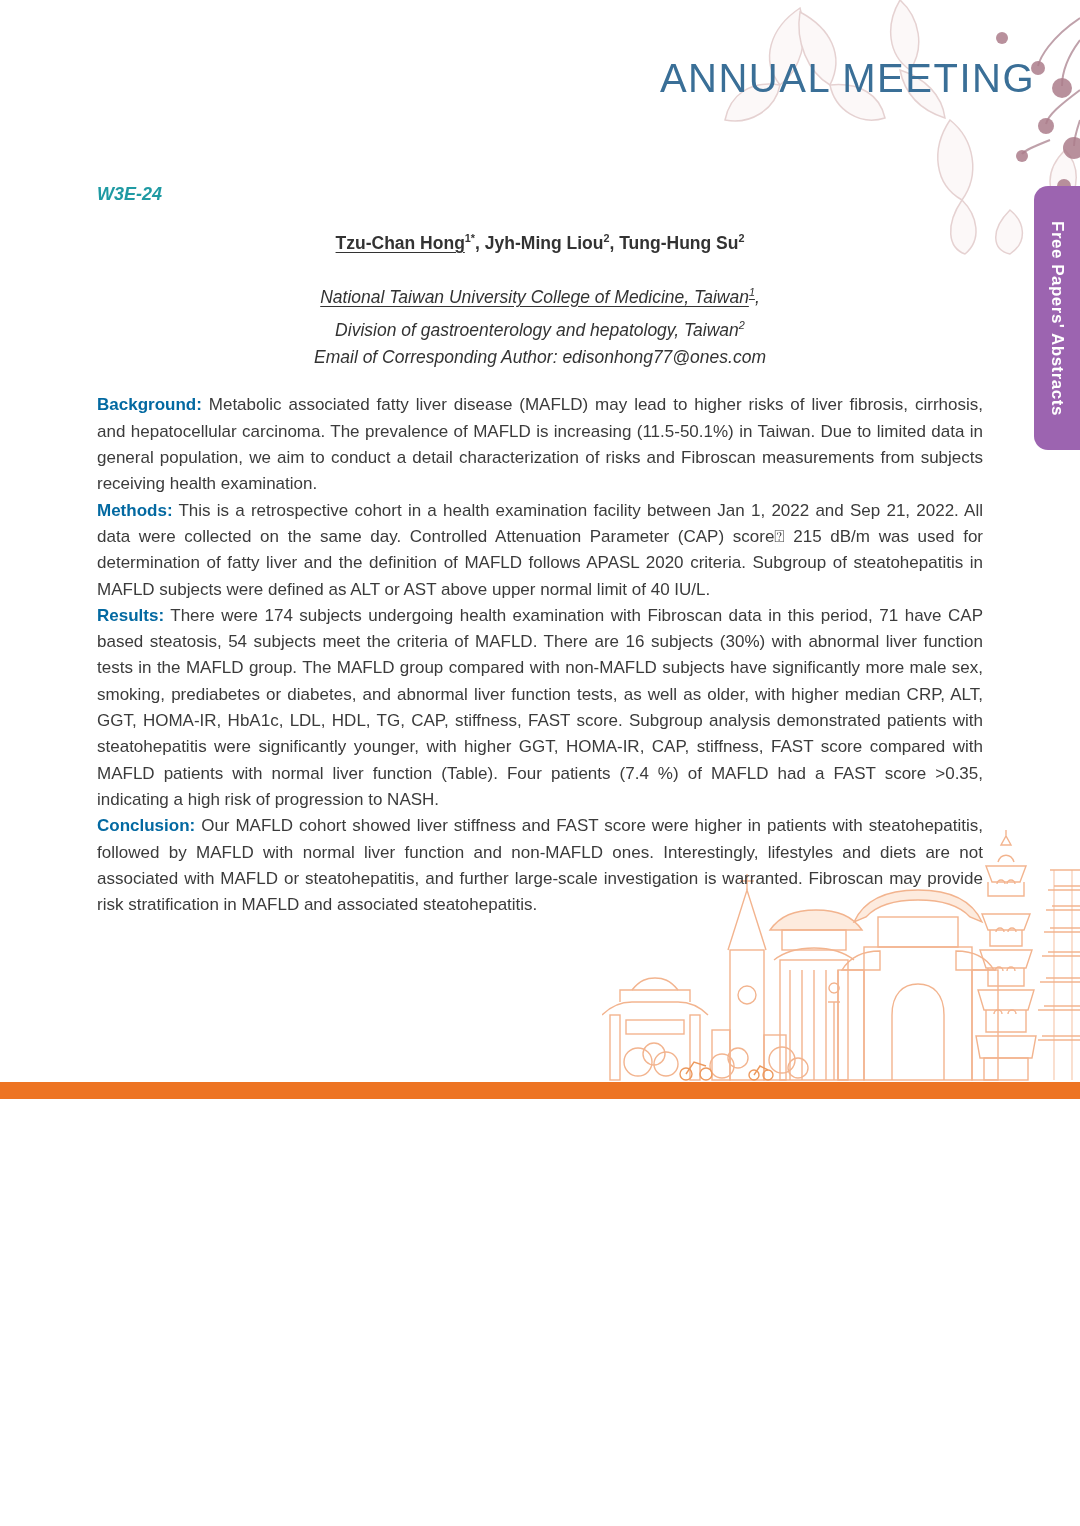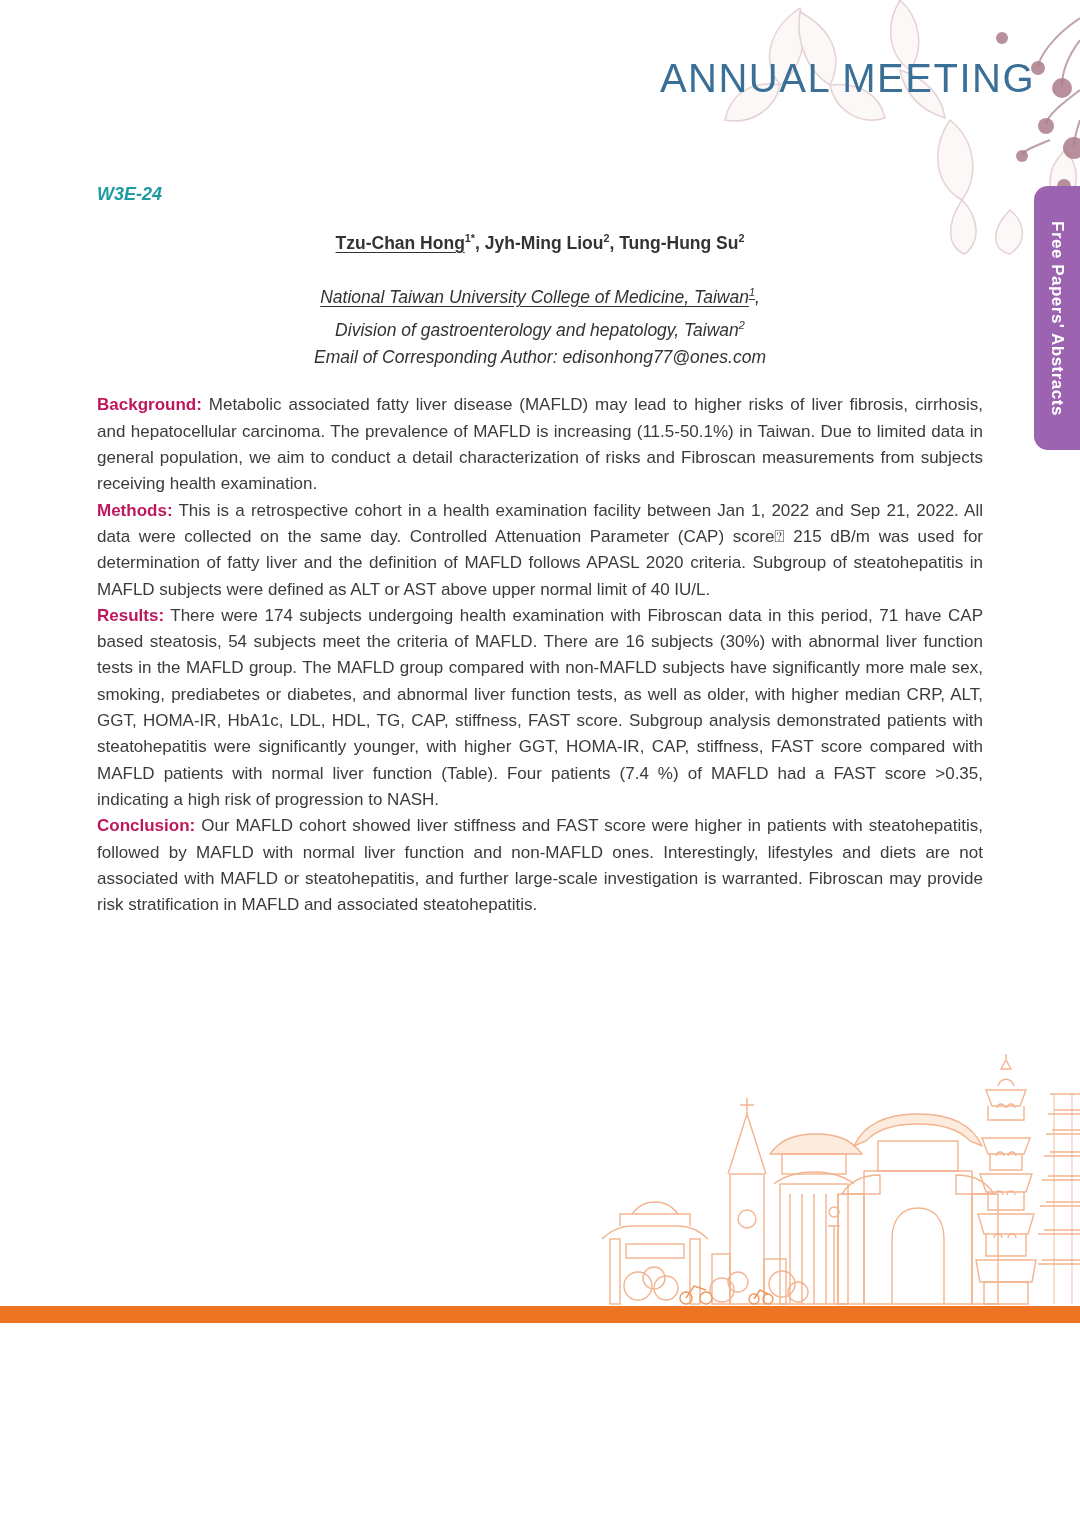--- a/index.html
+++ b/index.html
@@ -1,17 +1,17 @@
 <!DOCTYPE html>
 <html><head>
 <meta charset="utf-8">
 <style>
   html,body { margin:0; padding:0; background:#fff; }
   .page {
-    position:relative; width:1080px; height:1323px; margin:0 auto;
+    position:relative; width:1080px; height:1099px; margin:0 auto;
     background:#ffffff; overflow:hidden;
     font-family:"Liberation Sans", sans-serif;
   }
 
   
   .header { position:absolute; top:56px; right:45px; text-align:right; z-index:2; }
   .brand-title { font-size:40px; color:#3a6f97; letter-spacing:1.5px; line-height:44px; }
   .brand-tagline { font-size:18.5px; color:#3a6f97; margin-top:1px; }
 
   
@@ -33,21 +33,21 @@
   
   .content { position:relative; z-index:2; padding:150px 97px 0 97px;margin-top:34px; }
   .paper-id { color:#1f9aa3; font-weight:bold; font-style:italic; font-size:18px; }
   .paper-title { margin:16px 0 0; text-align:center; font-size:19.5px; font-weight:bold; color:#222222; }
   .authors { margin-top:27px; text-align:center; font-weight:bold; font-size:17.5px; color:#333333; }
   .u { text-decoration:underline; text-underline-offset:3px; }
   sup { font-size:0.62em; }
   .affil { margin-top:24px; text-align:center; font-style:italic; font-size:17.5px; line-height:28px; color:#333333; }
   .abstract { margin-top:21px; font-size:17px; line-height:26.3px; text-align:justify; color:#3b3b3b; }
   .abstract p { margin:0; }
-  .abstract .label { font-weight:bold; color:#be185d; }
+  .abstract .label { font-weight:bold; color:#0369a1; }
 
   
   .home-pill {
     position:absolute; left:347px; top:1471px; width:238px; height:34px;
     border:2px solid #c98150; border-radius:19px; background:#fff;
     display:flex; align-items:center; justify-content:center; gap:22px;
     z-index:5; box-sizing:border-box; cursor:pointer;
   }
   .home-pill .home-label, .home-pill .page-num { font-size:14px; color:#3f3f3f; }
   .home-pill .divider { width:1px; height:20px; background:#d9a071; }

